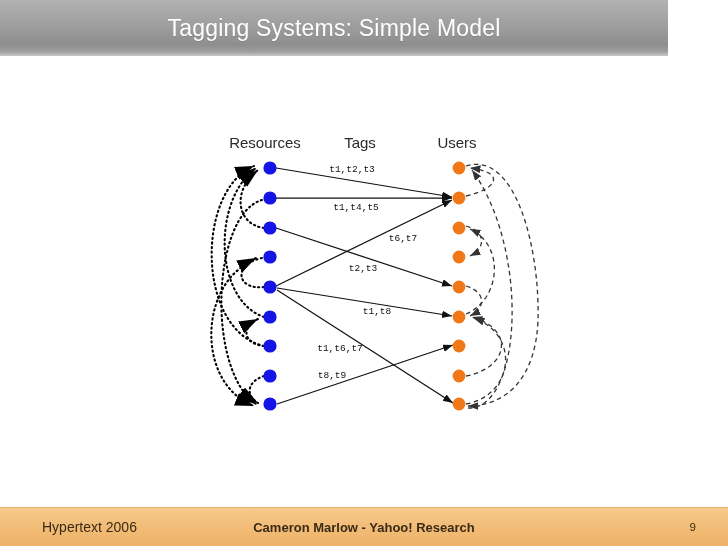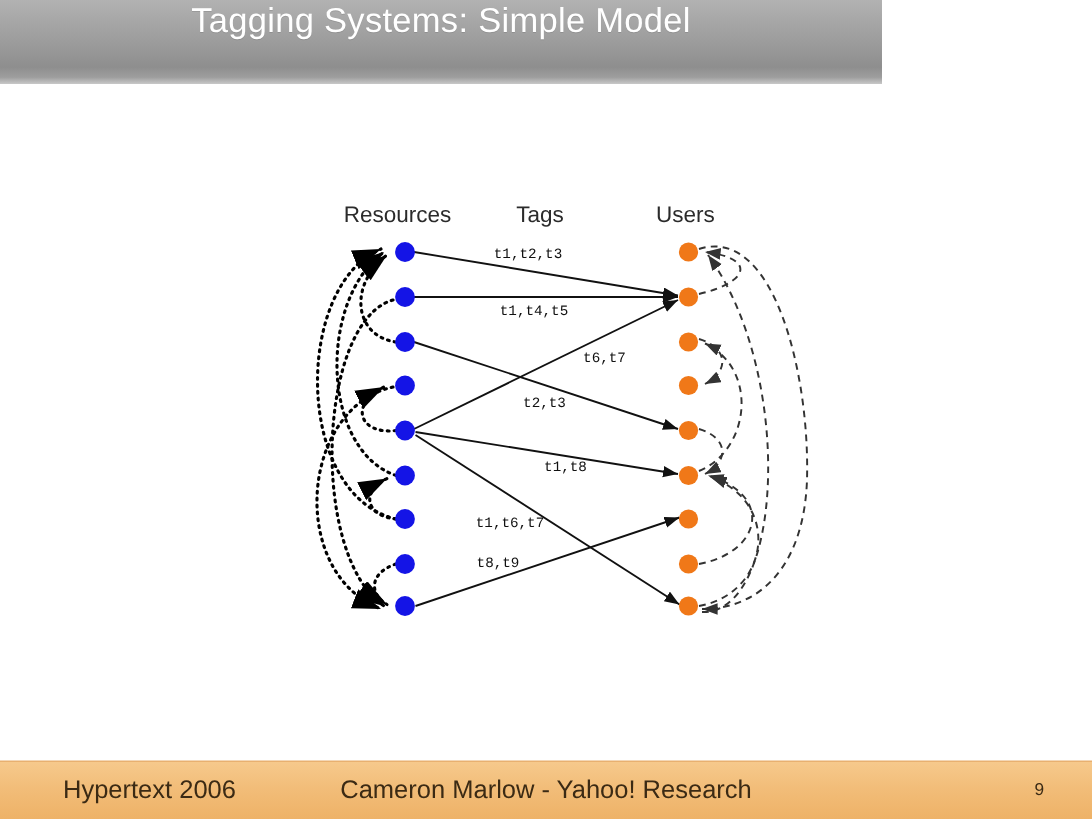--- a/index.html
+++ b/index.html
@@ -5,23 +5,23 @@
   html,body{margin:0;padding:0;}
   body{
     width:728px;height:546px;background:#ffffff;
     font-family:"Liberation Sans",sans-serif;
     overflow:hidden;position:relative;
   }
   #slide{position:absolute;inset:0;background:#fff;}
 
   
   .header{
-    position:absolute;left:0;top:0;width:588px;height:56px;
+    position:absolute;left:0;top:0;width:668px;height:56px;
     background:linear-gradient(to bottom,#b2b2b2 0%,#a8a8a8 22%,#9a9a9a 55%,#8e8e8e 80%,#9e9e9e 92%,#c8c8c8 100%);
-    display:flex;align-items:flex-start;justify-content:center;
+    display:flex;align-items:center;justify-content:center;
   }
   .header-title{
     color:#ffffff;font-size:23px;font-weight:400;letter-spacing:.2px;
     text-shadow:0 1px 0 rgba(0,0,0,.10);
     white-space:nowrap;
   }
 
   
   .figure-wrap{
     position:absolute;left:185px;top:110px;width:358px;height:312px;
@@ -34,25 +34,25 @@
   .footer{
     position:absolute;left:0;bottom:0;width:728px;height:38px;
     background:linear-gradient(to bottom,#f6c98c 0%,#f2bd79 45%,#eeb267 100%);
     border-top:1px solid #e8b070;
   }
   .footer-inner{
     position:relative;width:100%;height:100%;
   }
   .ft-left{
     position:absolute;left:42px;top:50%;transform:translateY(-50%);
-    font-size:17px;color:#3b2a14;white-space:nowrap;
+    font-size:14px;color:#3b2a14;white-space:nowrap;
   }
   .ft-center{
     position:absolute;left:50%;top:50%;transform:translate(-50%,-50%);
-    font-size:17px;color:#3b2a14;font-weight:normal;white-space:nowrap;
+    font-size:13px;color:#3b2a14;font-weight:bold;white-space:nowrap;
   }
   .ft-right{
     position:absolute;right:32px;top:50%;transform:translateY(-50%);
     font-size:11.5px;color:#3b2a14;white-space:nowrap;
   }
 
   
   .col-head{font-family:"Liberation Sans",sans-serif;font-size:15px;fill:#2b2b2b;}
   .edge-label{font-family:"Liberation Mono",monospace;font-size:9.5px;fill:#111111;}
 </style>

